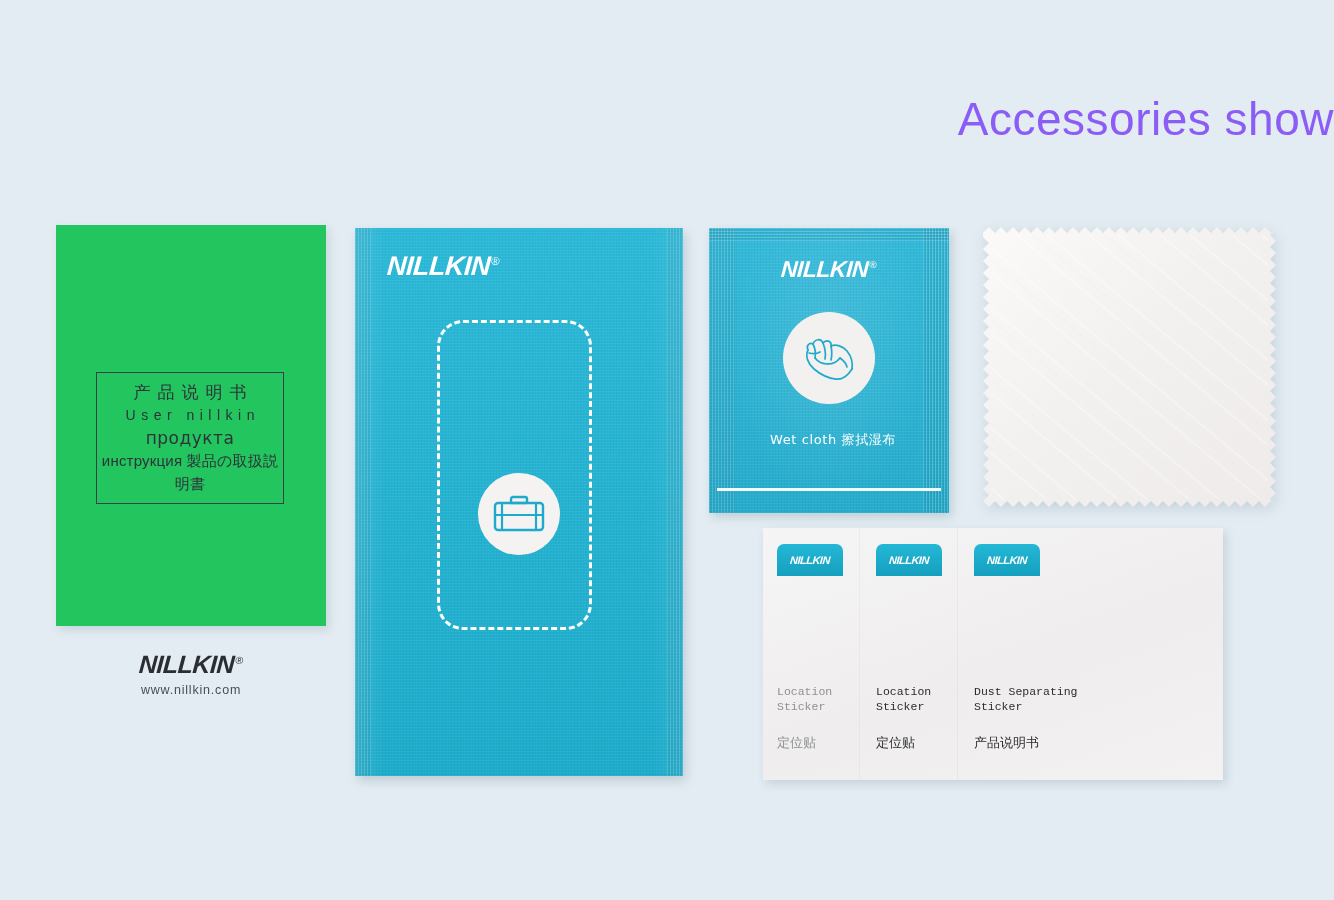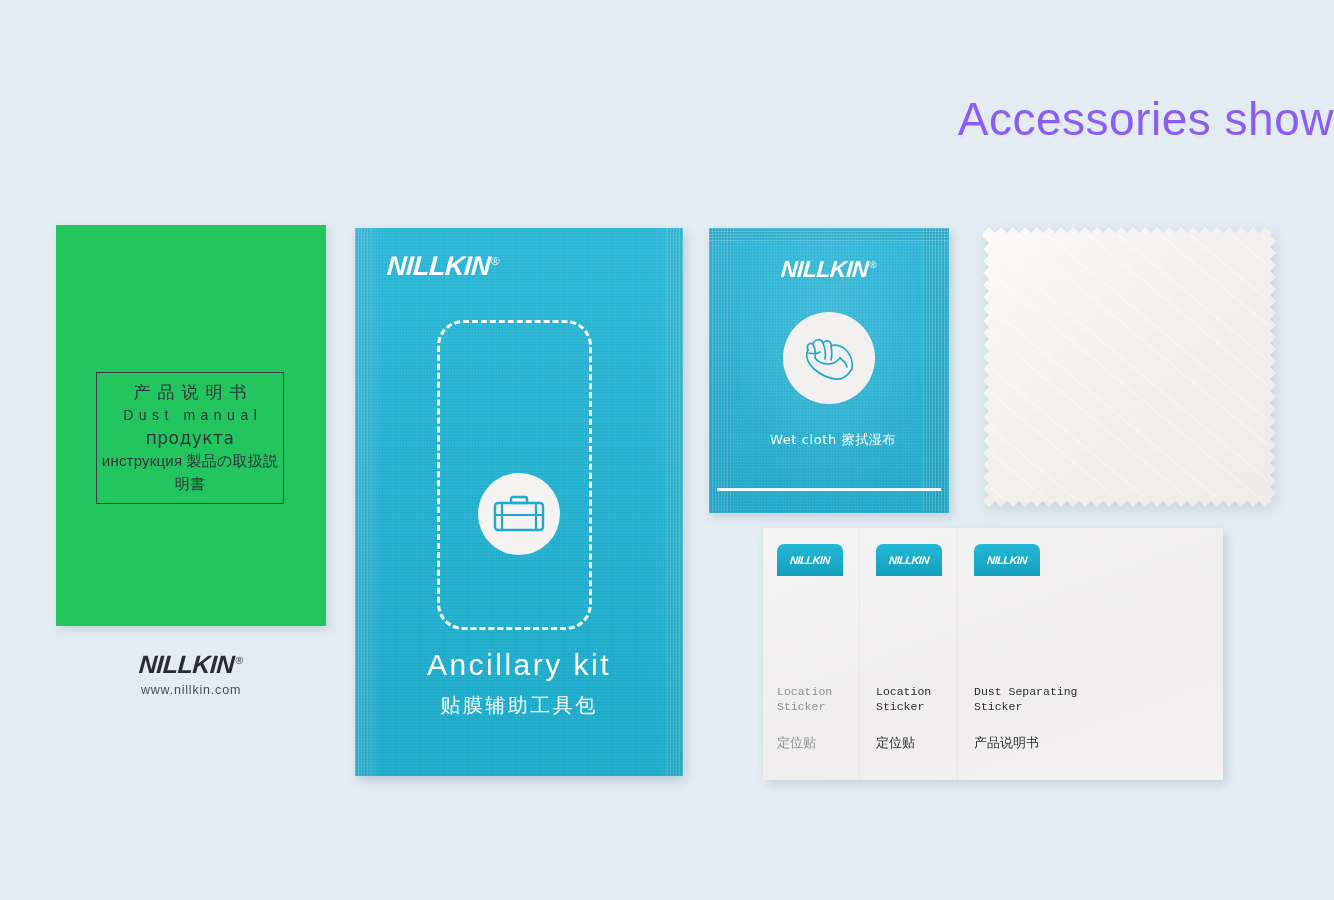--- a/index.html
+++ b/index.html
@@ -366,21 +366,21 @@
 <body>
 
 <div class="stage">
 
   <div class="page-title">Accessories show</div>
 
   <div class="manual-card">
     <div class="manual-box">
       <div class="manual-lines">
         <div class="ml-cn">产品说明书</div>
-        <div class="ml-en">Dust manual</div>
+        <div class="ml-en">User nillkin</div>
         <div class="ml-jp">продукта</div>
         <div class="ml-ru">инструкция 製品の取扱説明書</div>
       </div>
     </div>
     <div class="manual-brand">
       <div class="nk-wordmark"><span>NILLKIN</span><span class="reg">®</span></div>
       <div class="manual-url">www.nillkin.com</div>
     </div>
   </div>
 
@@ -399,24 +399,20 @@
       <svg width="54" height="42" viewBox="0 0 54 42">
         <rect x="3" y="10" width="48" height="27" rx="3" fill="none" stroke="#1fa9cc" stroke-width="2.4"></rect>
         <path d="M19 10 V6 a2 2 0 0 1 2-2 h12 a2 2 0 0 1 2 2 v4" fill="none" stroke="#1fa9cc" stroke-width="2.4"></path>
         <line x1="19" y1="10" x2="35" y2="10" stroke="#1fa9cc" stroke-width="2.4"></line>
         <line x1="10" y1="11" x2="10" y2="36" stroke="#1fa9cc" stroke-width="2.2"></line>
         <line x1="44" y1="11" x2="44" y2="36" stroke="#1fa9cc" stroke-width="2.2"></line>
         <line x1="4" y1="22" x2="50" y2="22" stroke="#1fa9cc" stroke-width="2.2"></line>
       </svg>
     </div>
 
-    <div class="kit-caption">
-      <div class="kit-caption-en">Ancillary kit</div>
-      <div class="kit-caption-cn">贴膜辅助工具包</div>
-    </div>
   </div>
 
   <div class="sachet">
     <div class="sachet-weave"></div>
     <div class="sachet-crimp-l"></div>
     <div class="sachet-crimp-r"></div>
     <div class="sachet-crimp-t"></div>
 
     <div class="sachet-logo">
       <div class="nk-wordmark"><span>NILLKIN</span><span class="reg">®</span></div>

